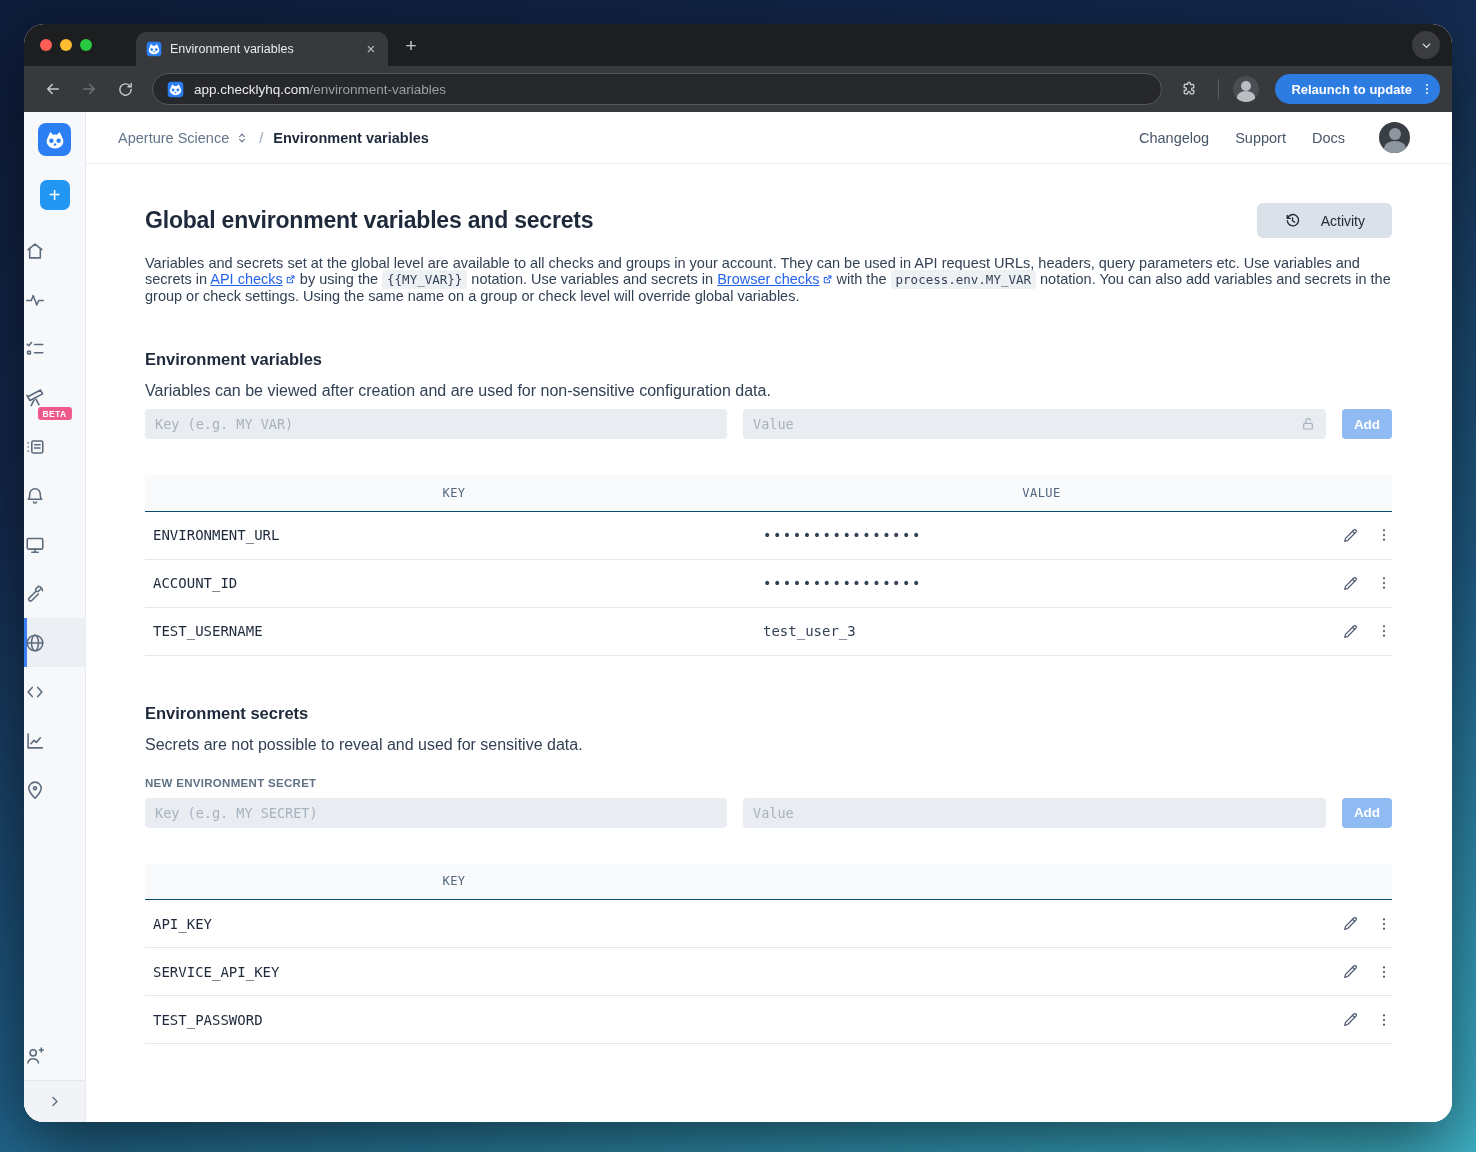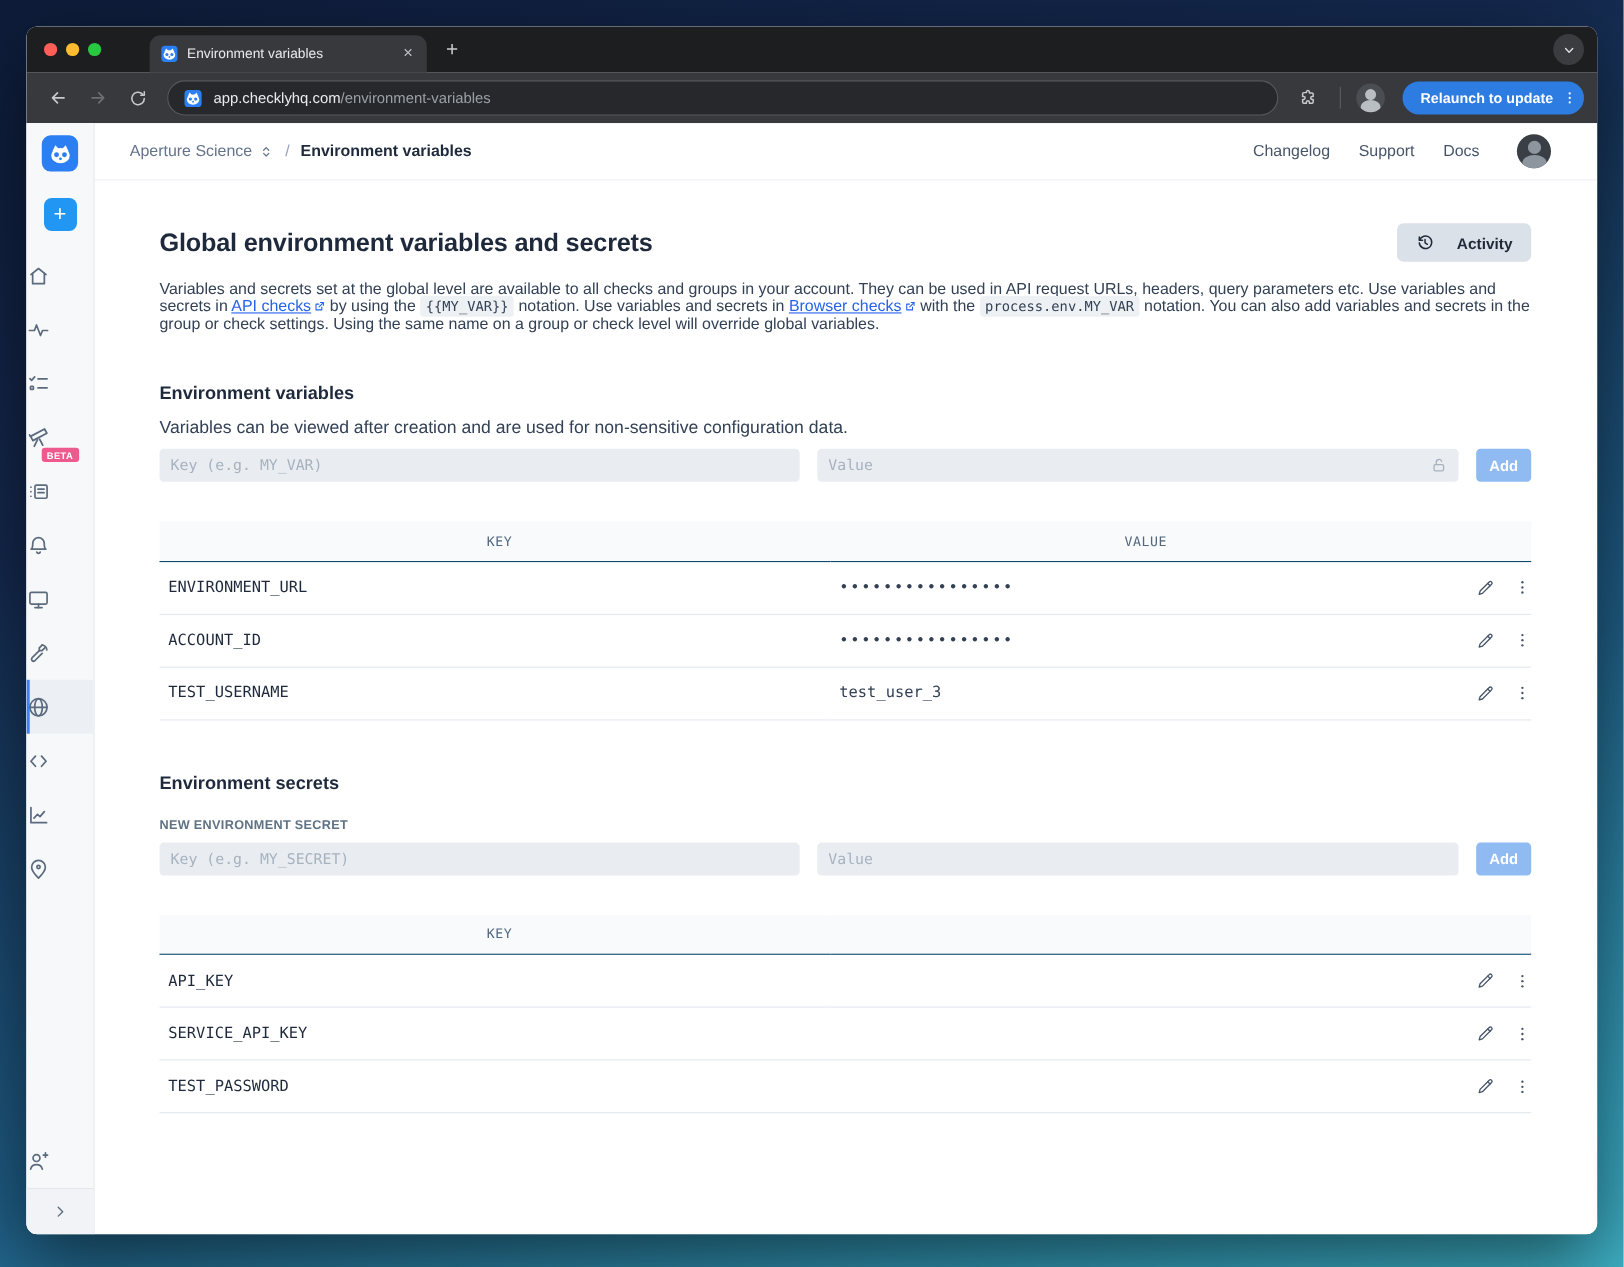--- a/index.html
+++ b/index.html
@@ -6,21 +6,21 @@
   html,body { width:1476px; height:1152px; }
   body {
     font-family:"Liberation Sans", sans-serif;
     background:linear-gradient(160deg,#0e1c3a 0%,#14284d 30%,#1f5e86 65%,#36a3bd 92%,#3fb2c6 100%);
     position:relative; overflow:hidden;
   }
 
   
   .window {
     position:absolute; left:24px; top:24px; width:1428px; height:1098px;
-    border-radius:10px; overflow:hidden; background:#fff;
+    border-radius:20px; overflow:hidden; background:#fff;
     box-shadow:0 24px 70px rgba(0,0,0,.55);
     display:flex; flex-direction:column;
   }
 
   
   .tabstrip { height:42px; background:#1d1e20; display:flex; align-items:flex-end; flex-shrink:0; position:relative; }
   .traffic { display:flex; gap:8px; align-items:center; height:100%; padding:0 18px 0 16px; }
   .traffic i { width:12px; height:12px; border-radius:50%; display:block; }
   .t-red{background:#ff5f57} .t-yellow{background:#febc2e} .t-green{background:#28c840}
   .tab {
@@ -78,21 +78,21 @@
   .header-right { margin-left:auto; display:flex; align-items:center; gap:26px; }
   .header-link { color:#475569; font-size:14.5px; text-decoration:none; cursor:pointer; }
   .avatar-app { width:31px; height:31px; border-radius:50%; background:#3a3f45; position:relative; overflow:hidden; margin-left:8px; }
   .avatar-app::before { content:""; position:absolute; left:50%; top:6px; width:12px; height:12px; margin-left:-6px; border-radius:50%; background:#8d969e; }
   .avatar-app::after { content:""; position:absolute; left:50%; top:19px; width:22px; height:14px; margin-left:-11px; border-radius:50% 50% 0 0; background:#8d969e; }
 
   .main { flex:1; overflow:hidden; padding:39px 60px 0 59px; }
 
   .title-row { display:flex; align-items:center; justify-content:space-between; }
   h1 { font-size:23px; font-weight:700; color:#1e293b; letter-spacing:-.2px; }
-  .activity-btn { display:flex; align-items:center; gap:20px; background:#dbe1e9; border:none; border-radius:6px; padding:9px 17px; font-size:14px; font-weight:700; color:#1f2937; cursor:pointer; font-family:inherit; }
+  .activity-btn { display:flex; align-items:center; gap:20px; background:#dbe1e9; border:none; border-radius:6px; padding:9px 27px; font-size:14px; font-weight:400; color:#1f2937; cursor:pointer; font-family:inherit; }
 
   .intro { margin-top:17px; font-size:14.5px; line-height:16px; color:#334155; max-width:1250px; }
   .intro a { color:#2563eb; text-decoration:underline; cursor:pointer; }
   .ext-icon { display:inline-block; vertical-align:-1px; margin-left:2px; color:#2563eb; }
   .code { font-family:"DejaVu Sans Mono", monospace; font-size:12.5px; background:#eef1f4; border-radius:3px; padding:2px 5px; color:#334155; white-space:nowrap; }
 
   .section { margin-top:46px; }
   .section.secrets { margin-top:48px; }
   h2 { font-size:16.5px; font-weight:700; color:#1e293b; }
   .section-desc { margin-top:13px; font-size:16px; color:#334155; }
@@ -454,20 +454,21 @@
                       </button>
                 </div>
                   </td>
               </tr>
             </tbody>
           </table>
         </div>
 
         <div class="section secrets">
           <h2>Environment secrets</h2>
+          <div class="section-desc">Secrets are not possible to reveal and used for sensitive data.</div>
           <div class="field-label">NEW ENVIRONMENT SECRET</div>
 
           <div class="form-row">
             <input class="txt-input key-input" placeholder="Key (e.g. MY_SECRET)" style="">
             <div class="value-wrap">
               <input class="txt-input" placeholder="Value" style="">
             </div>
             <button class="add-btn">Add</button>
           </div>
 

